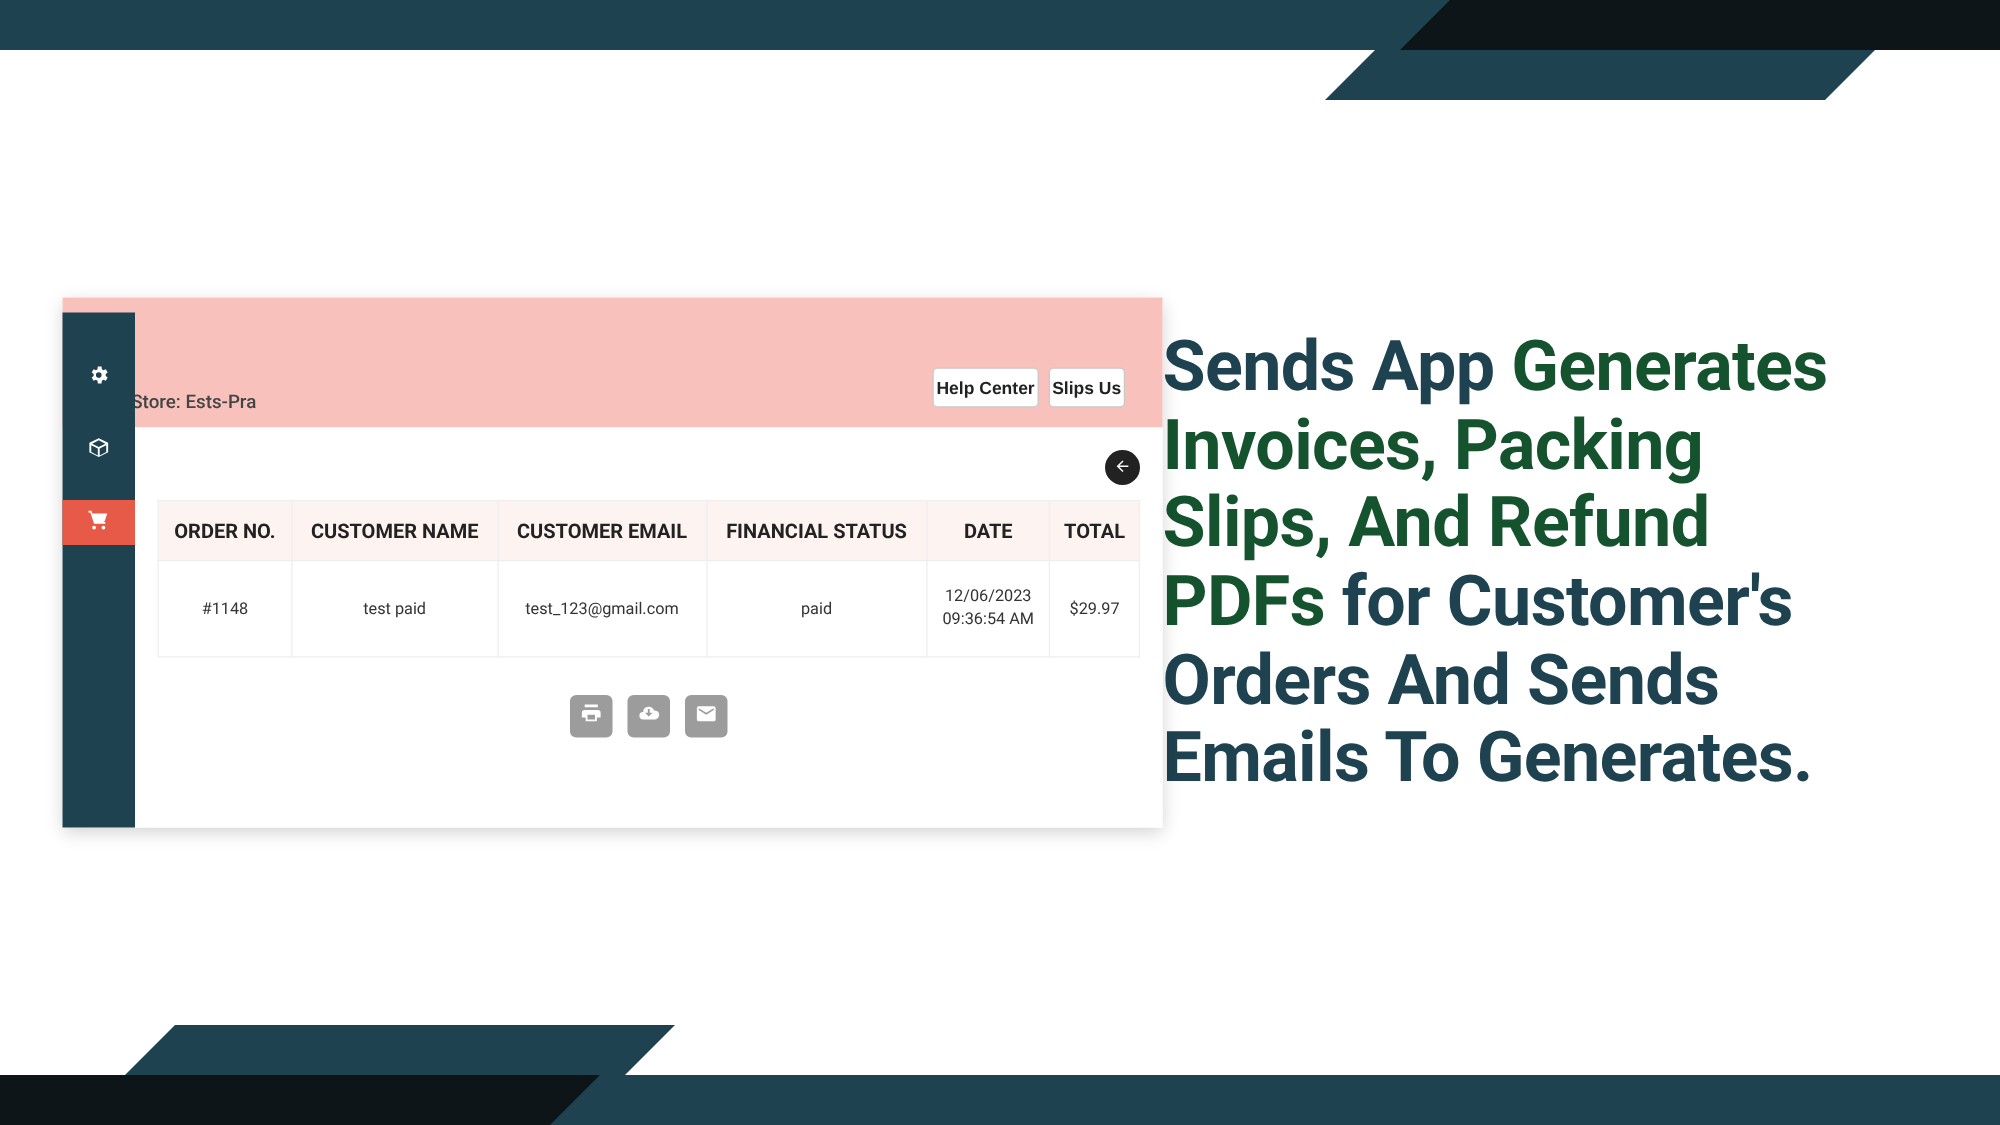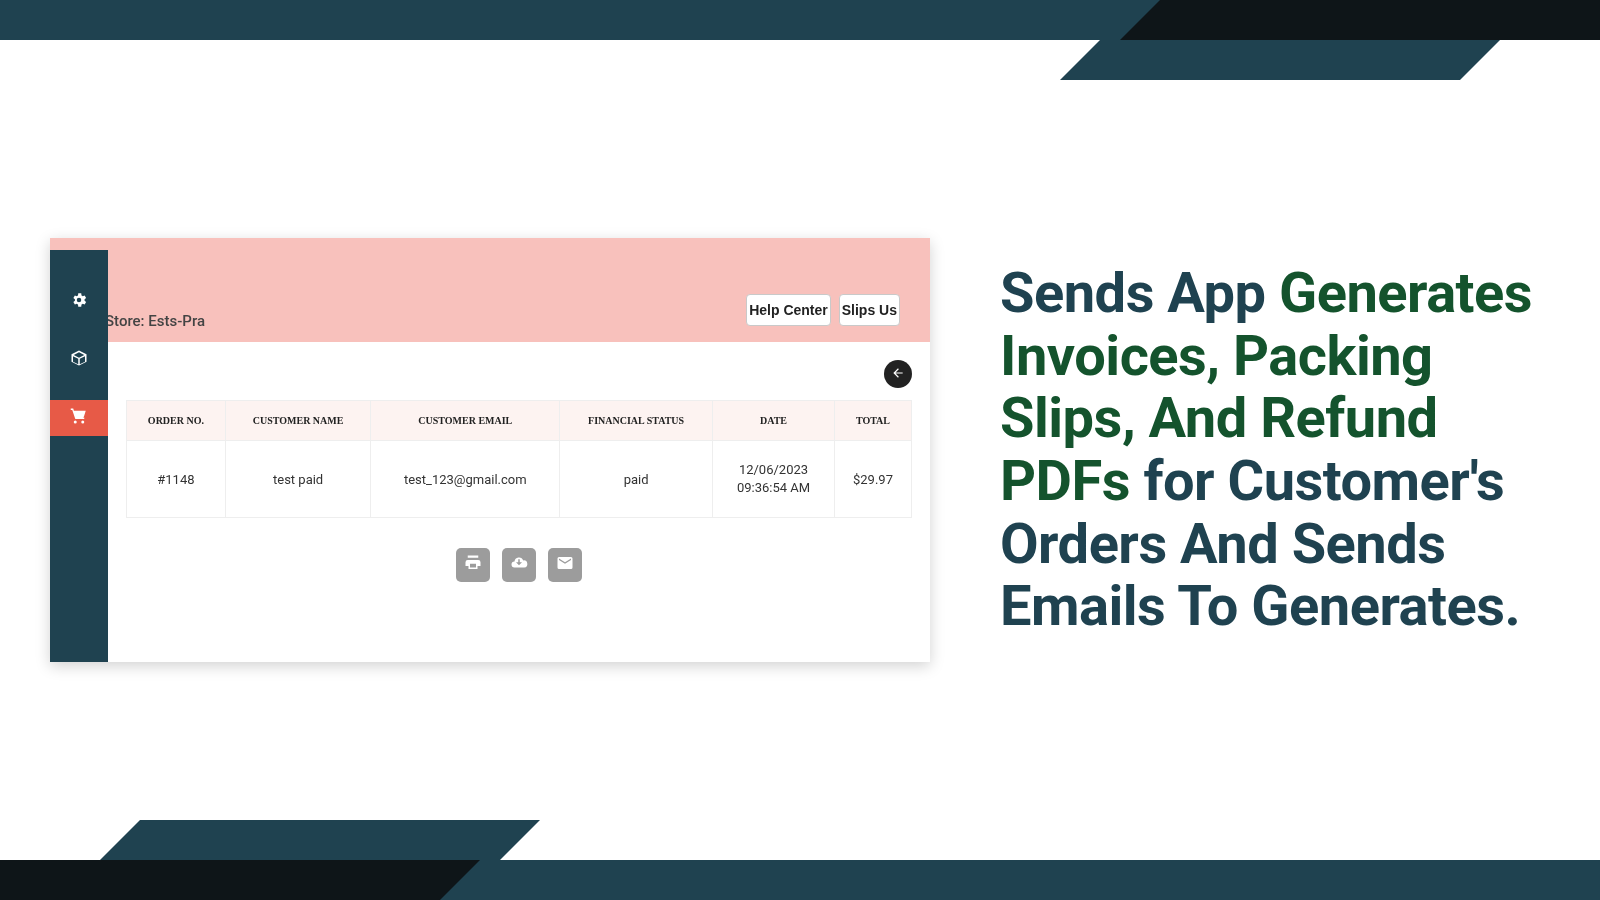--- a/index.html
+++ b/index.html
@@ -53,21 +53,20 @@
   }
 
   
   .content-wrap {
     position: absolute;
     top: 40px; left: 0;
     width: 1600px;
     height: 820px;
     display: flex;
     align-items: center;
-    gap: 70px;
     padding: 0 50px;
   }
 
   
   .app-card {
     width: 880px;
     background: #ffffff;
     box-shadow: 0 4px 14px rgba(0,0,0,.18);
     display: flex;
     flex-direction: column;
@@ -147,25 +146,24 @@
 
   table.orders {
     width: 100%;
     border-collapse: collapse;
     font-size: 13px;
   }
   table.orders th {
     background: #fdf3f1;
     padding: 14px 8px;
     font-weight: 700;
-    font-size: 10px;
+    font-size: 16px;
     color: #222;
     border: 1px solid #eee;
     text-transform: uppercase;
-    font-family: Liberation Serif, serif;
   }
   table.orders td {
     padding: 20px 8px;
     border: 1px solid #eee;
     text-align: center;
     color: #333;
     font-size: 13px;
     vertical-align: middle;
   }
   .date-cell { line-height: 1.4; }

